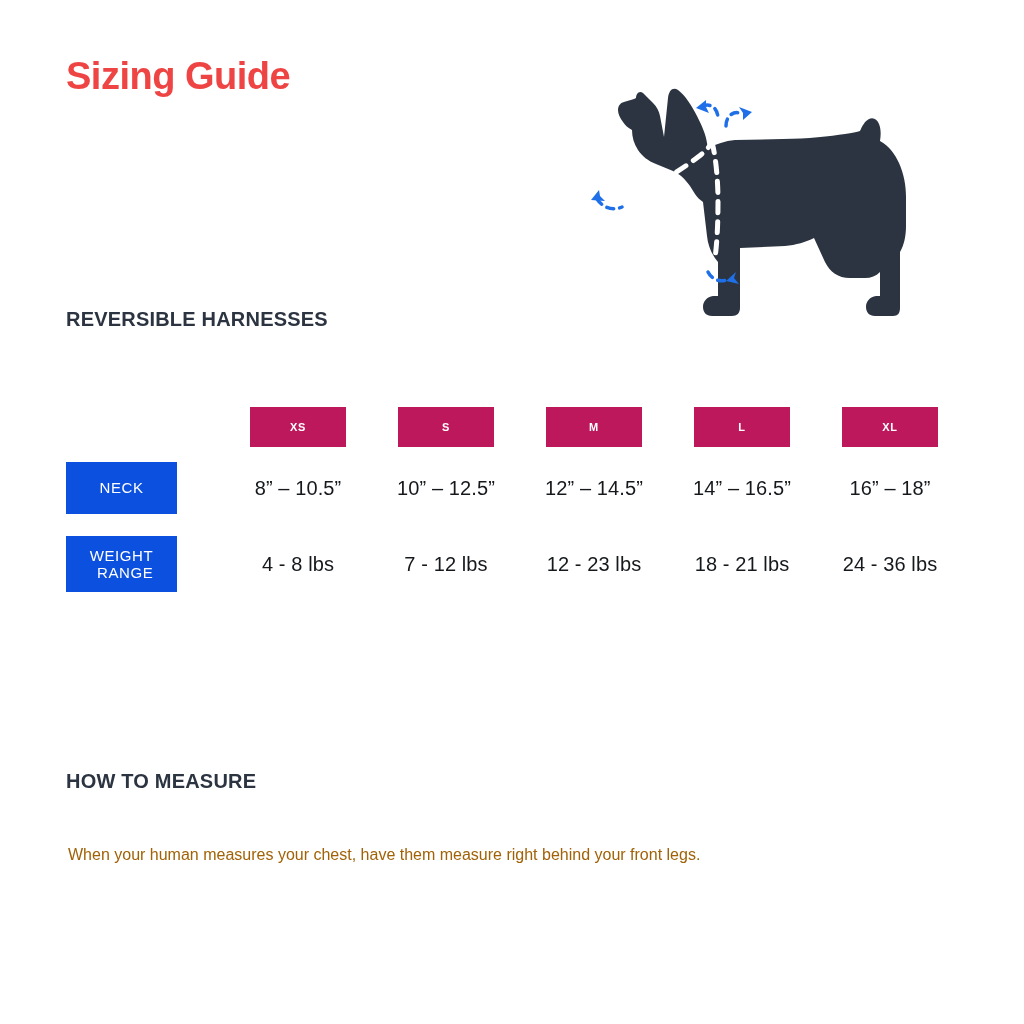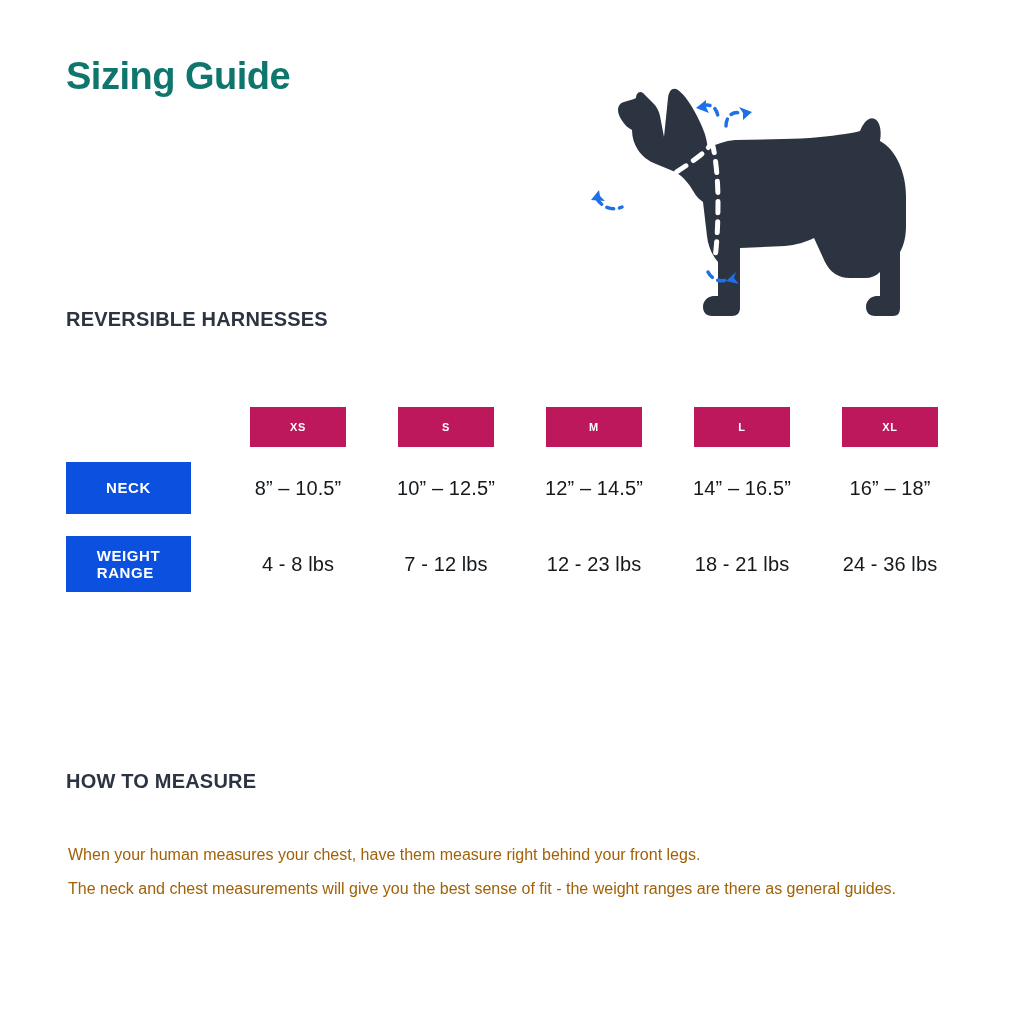--- a/index.html
+++ b/index.html
@@ -21,21 +21,21 @@
   }
 
   
   #main-title {
     position: absolute;
     left: 66px;
     top: 56px;
     font-size: 38px;
     font-weight: 800;
     letter-spacing: -0.5px;
-    color: #0f766e;
+    color: #ef4444;
     line-height: 1.1;
   }
 
   
   #dog-illustration {
     position: absolute;
     left: 540px;
     top: 40px;
     width: 430px;
     height: 330px;
@@ -90,29 +90,29 @@
   }
   .head-spacer { height: 46px; }
 
   .data-row td { height: 76px; }
 
   .row-label {
     display: block;
     background: #0B50DE;
     color: #ffffff;
     font-size: 15px;
-    font-weight: 700;
+    font-weight: 400;
     letter-spacing: 0.6px;
-    width: 125px;
+    width: 111px;
     min-height: 52px;
     margin: 0 0 0 2px;
     display: flex;
     align-items: center;
     justify-content: center;
-    text-align: left;
+    text-align: right;
     line-height: 1.15;
     padding: 4px 0;
     box-sizing: border-box;
   }
   .row-label.two-line { min-height: 56px; }
 
   .value-cell {
     font-size: 20px;
     font-weight: 400;
     color: #16191C;
@@ -286,16 +286,15 @@
           <td class="value-cell">24 - 36 lbs</td>
         </tr>
       </tbody>
     </table>
   </div>
 
   <div class="section-heading" id="measure-heading">HOW TO MEASURE</div>
 
   <div id="measure-body">
     <p>When your human measures your chest, have them measure right behind your front legs.</p>
-    <p>The neck and chest measurements will give you the best sense of fit - the weight ranges are there as general guides.</p>
   </div>
 
 </div>
 
 </body></html>

